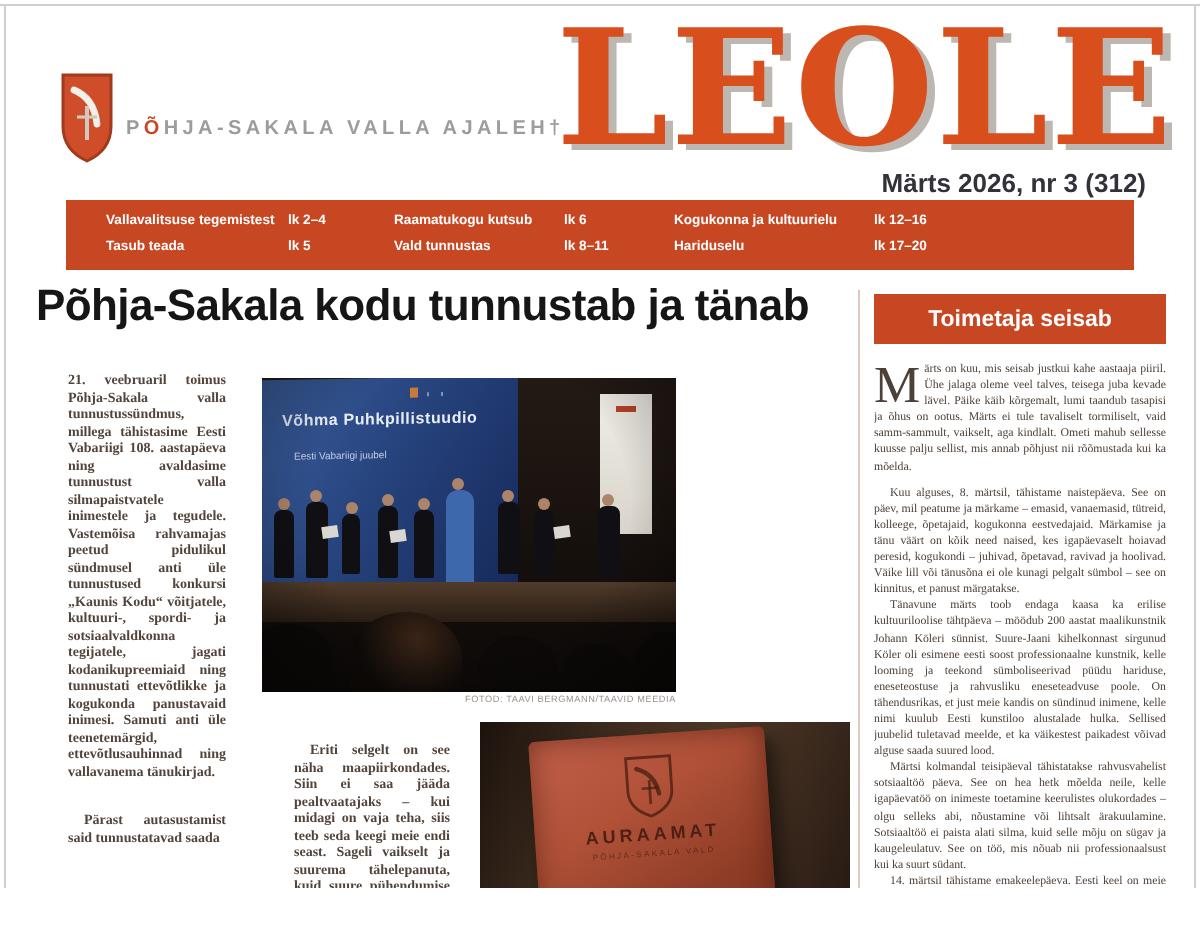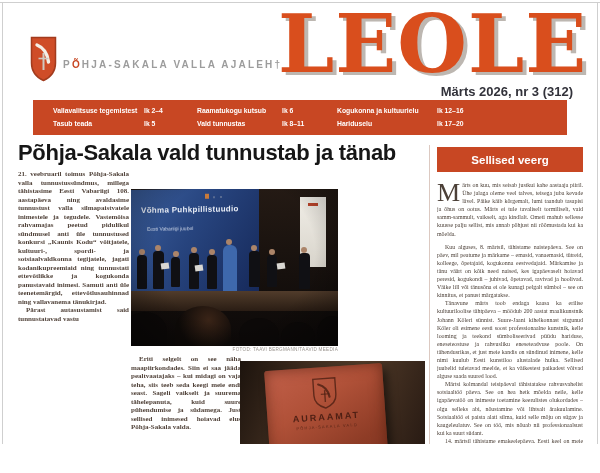--- a/index.html
+++ b/index.html
@@ -31,21 +31,21 @@
   .toc-row {display:flex; font-size:6.8px; font-weight:bold; line-height:9px; margin-bottom:4px; white-space:nowrap;}
   .g1 .toc-label {width:91px;} .g2 .toc-label {width:85px;} .g3 .toc-label {width:100px;}
   .toc-pages {flex:1;}
 
   
   .headline {position:absolute; left:18px; top:140px; width:412px; margin:0;
              font-size:22px; font-weight:bold; letter-spacing:-0.3px; color:var(--headline_text,#161616);}
   .col {position:absolute; overflow:hidden; text-align:justify;
         font-family:"Liberation Serif", serif; font-weight:bold;
         font-size:7px; line-height:8.5px; color:var(--body_text,#52443b);}
-  .col p {margin:0;}
+  .col p {margin:16px;}
   .col1 {left:18px; top:170px; width:111px; height:303px;}
   .col2 {left:131px; top:355px; width:110px; height:118px;}
   .p-gap {margin-top:7px !important;}
   .p-indent {text-indent:8px;}
 
   
   .photo1 {position:absolute; left:131px; top:189px; width:207px; height:157px; margin:0;
            background:linear-gradient(#241a14,#16100d 55%,#0c0908); overflow:hidden;}
   .p1-screen {position:absolute; left:0; top:0; width:128px; height:104px;
               background:linear-gradient(120deg,#3b5f9e 0%,#27447e 45%,#16295a 100%);
@@ -159,25 +159,25 @@
           <span class="toc-label">Kogukonna ja kultuurielu</span>
           <span class="toc-pages">lk 12–16</span>
         </div>
       <div class="toc-row">
           <span class="toc-label">Hariduselu</span>
           <span class="toc-pages">lk 17–20</span>
         </div>
     </div>
   </nav>
 
-  <h1 class="headline">Põhja-Sakala vald tunnustab ja tänab</h1>
+  <h1 class="headline">Põhja-Sakala kodu tunnustab ja tänab</h1>
 
   <div class="col col1">
     <p>21. veebruaril toimus Põhja-Sakala valla tunnustussündmus, millega tähistasime Eesti Vabariigi 108. aastapäeva ning avaldasime tunnustust valla silmapaistvatele inimestele ja tegudele. Vastemõisa rahvamajas peetud pidulikul sündmusel anti üle tunnustused konkursi „Kaunis Kodu“ võitjatele, kultuuri-, spordi- ja sotsiaalvaldkonna tegijatele, jagati kodanikupreemiaid ning tunnustati ettevõtlikke ja kogukonda panustavaid inimesi. Samuti anti üle teenetemärgid, ettevõtlusauhinnad ning vallavanema tänukirjad.</p>
-    <p class="p-indent">Pärast autasustamist said tunnustatavad vastu</p>
+    <p class="p-indent">Pärast autasustamist said tunnustatavad saada</p>
   </div>
 
   <figure class="photo1">
     <div class="p1-screen">
       <div class="scr-logo"></div>
       <div class="scr-title">Võhma Puhkpillistuudio</div>
       <div class="scr-sub">Eesti Vabariigi juubel</div>
     </div>
     <div class="p1-banner">
         <div class="banner-mark"></div>
@@ -215,21 +215,21 @@
         <path d="M7 7 Q16 10 17.5 20" stroke="rgba(70,28,16,0.75)" stroke-width="2.2" fill="none" stroke-linecap="round"></path>
         <path d="M13 13 L13 25" stroke="rgba(70,28,16,0.7)" stroke-width="1.4"></path>
         <path d="M9 17 L17.5 17" stroke="rgba(70,28,16,0.7)" stroke-width="1.2"></path>
       </svg>
       <div class="book-title">AURAAMAT</div>
       <div class="book-sub">PÕHJA-SAKALA VALD</div>
     </div>
   </figure>
 
   <div class="divider"></div>
-  <div class="editor-head">Sellised veerg</div>
+  <div class="editor-head">Toimetaja seisab</div>
   <div class="editor-body">
     <p><span class="dropcap">M</span><span>ärts on kuu, mis seisab justkui kahe aastaaja piiril. Ühe jalaga oleme veel talves, teisega juba kevade lävel. Päike käib kõrgemalt, lumi taandub tasapisi ja õhus on ootus. Märts ei tule tavaliselt tormiliselt, vaid samm-sammult, vaikselt, aga kindlalt. Ometi mahub sellesse kuusse palju sellist, mis annab põhjust nii rõõmustada kui ka mõelda.</span></p>
     <p class="e-gap p-indent">Kuu alguses, 8. märtsil, tähistame naistepäeva. See on päev, mil peatume ja märkame – emasid, vanaemasid, tütreid, kolleege, õpetajaid, kogukonna eestvedajaid. Märkamise ja tänu väärt on kõik need naised, kes igapäevaselt hoiavad peresid, kogukondi – juhivad, õpetavad, ravivad ja hoolivad. Väike lill või tänusõna ei ole kunagi pelgalt sümbol – see on kinnitus, et panust märgatakse.</p>
     <p class="p-indent">Tänavune märts toob endaga kaasa ka erilise kultuuriloolise tähtpäeva – möödub 200 aastat maalikunstnik Johann Köleri sünnist. Suure-Jaani kihelkonnast sirgunud Köler oli esimene eesti soost professionaalne kunstnik, kelle looming ja teekond sümboliseerivad püüdu hariduse, eneseteostuse ja rahvusliku eneseteadvuse poole. On tähendusrikas, et just meie kandis on sündinud inimene, kelle nimi kuulub Eesti kunstiloo alustalade hulka. Sellised juubelid tuletavad meelde, et ka väikestest paikadest võivad alguse saada suured lood.</p>
     <p class="p-indent">Märtsi kolmandal teisipäeval tähistatakse rahvusvahelist sotsiaaltöö päeva. See on hea hetk mõelda neile, kelle igapäevatöö on inimeste toetamine keerulistes olukordades – olgu selleks abi, nõustamine või lihtsalt ärakuulamine. Sotsiaaltöö ei paista alati silma, kuid selle mõju on sügav ja kaugeleulatuv. See on töö, mis nõuab nii professionaalsust kui ka suurt südant.</p>
     <p class="p-indent">14. märtsil tähistame emakeelepäeva. Eesti keel on meie ühine kodu – see kannab meie mõtteid, mälestusi ja tulevikuplaane. Emakeelepäev ei ole ainult kooliaktuste või luuletuste päev, vaid meeldetuletus, et keel elab igas vestluses, igas kirjas, igas sõnumis, mida üksteisele saadame. Selge ja hoitud keel on meie ühine vara.</p>
   </div>
 </div>
 
 </body></html>

